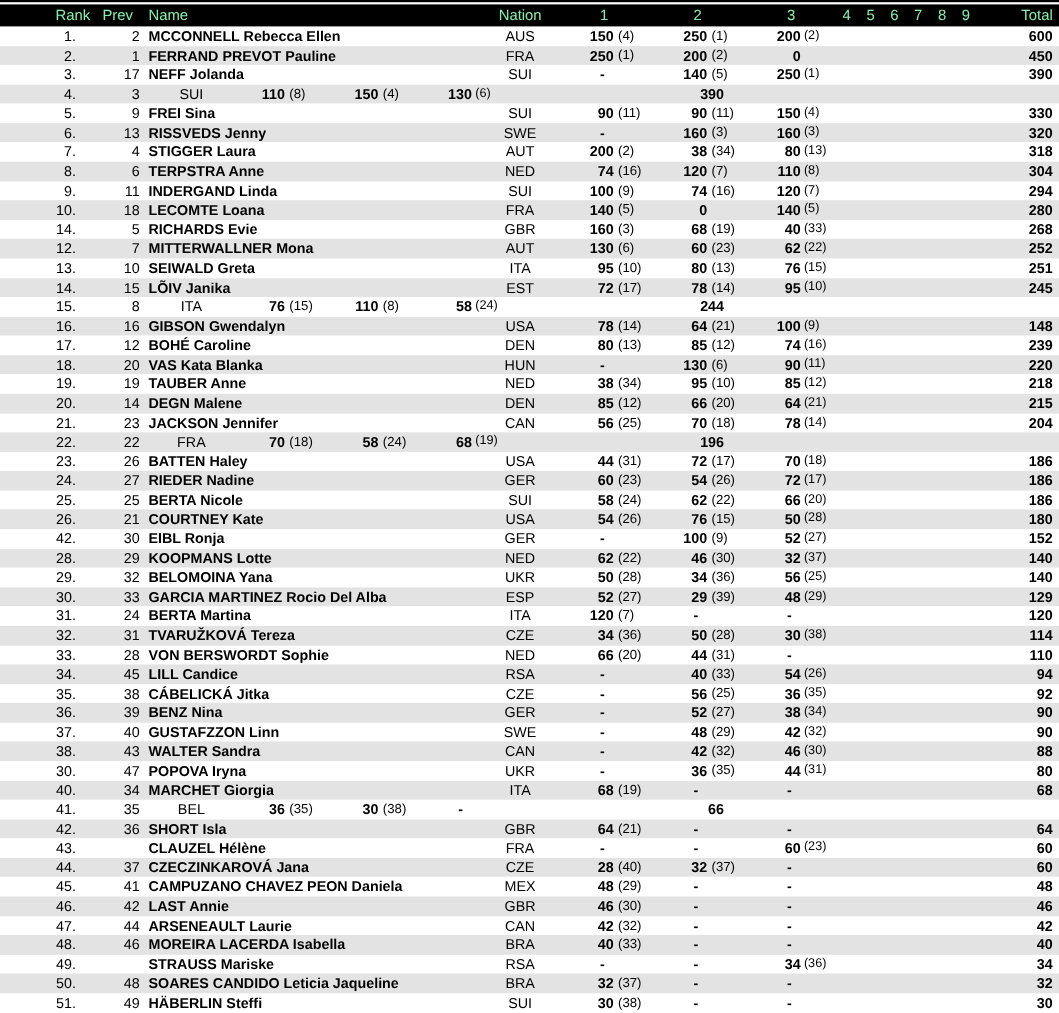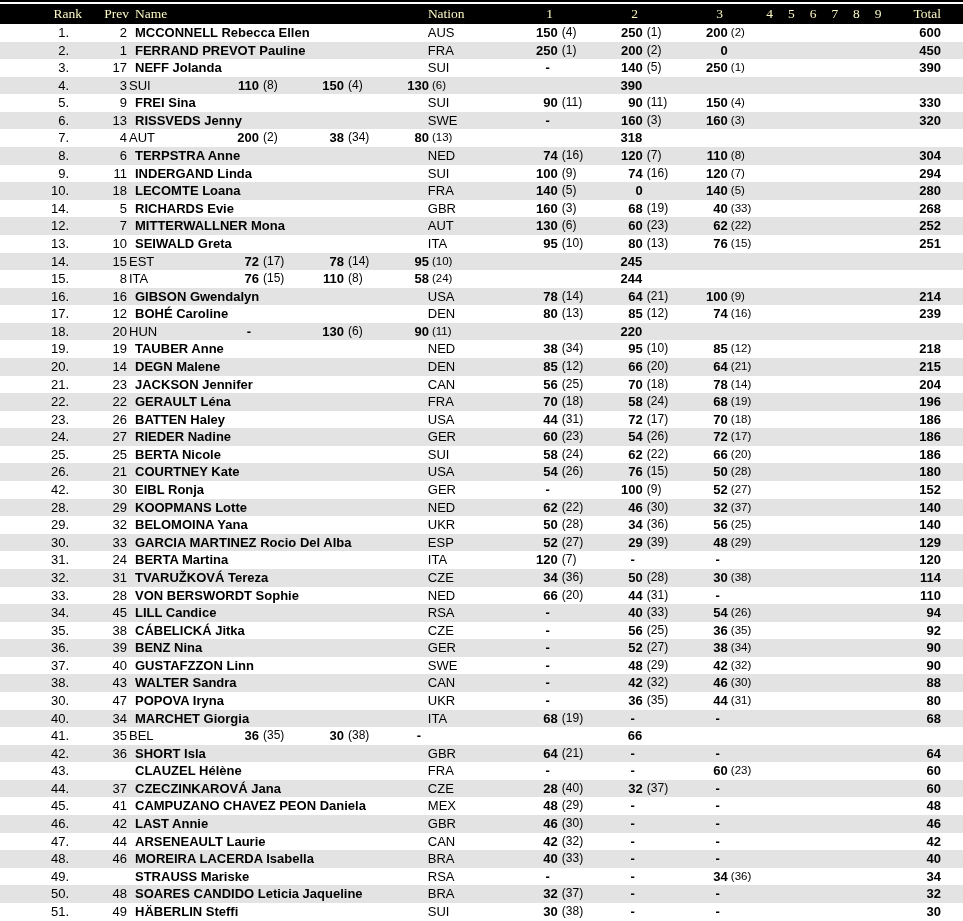--- a/index.html
+++ b/index.html
@@ -3,40 +3,40 @@
 <meta charset="utf-8">
 <style>
   html,body{margin:0;padding:0;background:#fff;}
   .sheet{
     width:963px;
     font-family:"Liberation Sans","DejaVu Sans",sans-serif;
     color:#000;
   }
   .topline{height:2px;background:#000;margin-bottom:2px;}
   .row{display:flex;align-items:center;height:17.59px;line-height:17.59px;font-size:13px;}
-  .row.header{height:20px;line-height:20px;background:#000;color:#fef9c3;font-size:13.5px;font-weight:normal;font-family:Liberation Serif, serif;}
+  .row.header{height:20px;line-height:20px;background:#000;color:#86efac;font-size:13.5px;font-weight:normal;}
   #rows .row:nth-child(even){background:#e3e3e3;}
   .c{overflow:hidden;white-space:nowrap;box-sizing:border-box;}
   .c.rank{width:85px;text-align:right;padding-right:16px;}
   .header .c.rank{padding-right:3px;}
   .c.prev{width:44px;text-align:right;padding-right:2px;}
-  .header .c.prev{padding-right:0;}
+  .header .c.prev{padding-right:0;text-align:center;}
   .c.name{flex:1;padding-left:6px;font-weight:bold;}
   .header .c.name{font-weight:normal;}
-  .c.nation{width:90px;text-align:left;}
+  .c.nation{width:90px;text-align:center;}
   .c.score{width:85px;display:flex;}
   .c.score .pts{display:inline-block;width:40px;text-align:right;font-weight:bold;box-sizing:border-box;}
   .c.score .pos{display:inline-block;width:41px;padding-left:4px;font-size:12px;box-sizing:border-box;}
   .c.score.s3{width:71px;}
   .c.score.s3 .pos{width:27px;padding-left:3px;font-size:11.5px;}
   .header .c.score .pts{font-weight:normal;padding-right:5px;}
   .pts.dash{font-weight:normal;padding-right:8px;}
   .c.mini{width:21.7px;text-align:center;}
   .c.minispacer{width:130.2px;}
-  .c.total{width:74px;text-align:right;padding-right:22px;font-weight:bold;}
+  .c.total{width:74px;text-align:right;padding-right:6px;font-weight:bold;}
   .header .c.total{font-weight:normal;}
 </style>
 </head>
 <body>
 
 <div class="sheet">
   <div class="topline"></div>
 
   <div class="row header">
     <div class="c rank">Rank</div>
@@ -186,20 +186,21 @@
           <span class="pts">160</span>
           <span class="pos">(3)</span>
         </div>
     <div class="c minispacer"></div>
     <div class="c total">320</div>
   </div>
 
   <div class="row">
     <div class="c rank">7.</div>
     <div class="c prev">4</div>
+    <div class="c name">STIGGER Laura</div>
     <div class="c nation">AUT</div>
     <div class="c score">
           <span class="pts">200</span>
           <span class="pos">(2)</span>
         </div>
     <div class="c score">
           <span class="pts">38</span>
           <span class="pos">(34)</span>
         </div>
     <div class="c score s3">
@@ -332,20 +333,21 @@
           <span class="pts">76</span>
           <span class="pos">(15)</span>
         </div>
     <div class="c minispacer"></div>
     <div class="c total">251</div>
   </div>
 
   <div class="row">
     <div class="c rank">14.</div>
     <div class="c prev">15</div>
+    <div class="c name">LÕIV Janika</div>
     <div class="c nation">EST</div>
     <div class="c score">
           <span class="pts">72</span>
           <span class="pos">(17)</span>
         </div>
     <div class="c score">
           <span class="pts">78</span>
           <span class="pos">(14)</span>
         </div>
     <div class="c score s3">
@@ -387,21 +389,21 @@
         </div>
     <div class="c score">
           <span class="pts">64</span>
           <span class="pos">(21)</span>
         </div>
     <div class="c score s3">
           <span class="pts">100</span>
           <span class="pos">(9)</span>
         </div>
     <div class="c minispacer"></div>
-    <div class="c total">214</div>
+    <div class="c total">148</div>
   </div>
 
   <div class="row">
     <div class="c rank">17.</div>
     <div class="c prev">12</div>
     <div class="c name">BOHÉ Caroline</div>
     <div class="c nation">DEN</div>
     <div class="c score">
           <span class="pts">80</span>
           <span class="pos">(13)</span>
@@ -414,20 +416,21 @@
           <span class="pts">74</span>
           <span class="pos">(16)</span>
         </div>
     <div class="c minispacer"></div>
     <div class="c total">239</div>
   </div>
 
   <div class="row">
     <div class="c rank">18.</div>
     <div class="c prev">20</div>
+    <div class="c name">VAS Kata Blanka</div>
     <div class="c nation">HUN</div>
     <div class="c score">
           <span class="pts dash">-</span>
           <span class="pos"></span>
         </div>
     <div class="c score">
           <span class="pts">130</span>
           <span class="pos">(6)</span>
         </div>
     <div class="c score s3">
@@ -497,21 +500,20 @@
           <span class="pts">78</span>
           <span class="pos">(14)</span>
         </div>
     <div class="c minispacer"></div>
     <div class="c total">204</div>
   </div>
 
   <div class="row">
     <div class="c rank">22.</div>
     <div class="c prev">22</div>
-    <div class="c name">GERAULT Léna</div>
     <div class="c nation">FRA</div>
     <div class="c score">
           <span class="pts">70</span>
           <span class="pos">(18)</span>
         </div>
     <div class="c score">
           <span class="pts">58</span>
           <span class="pos">(24)</span>
         </div>
     <div class="c score s3">

